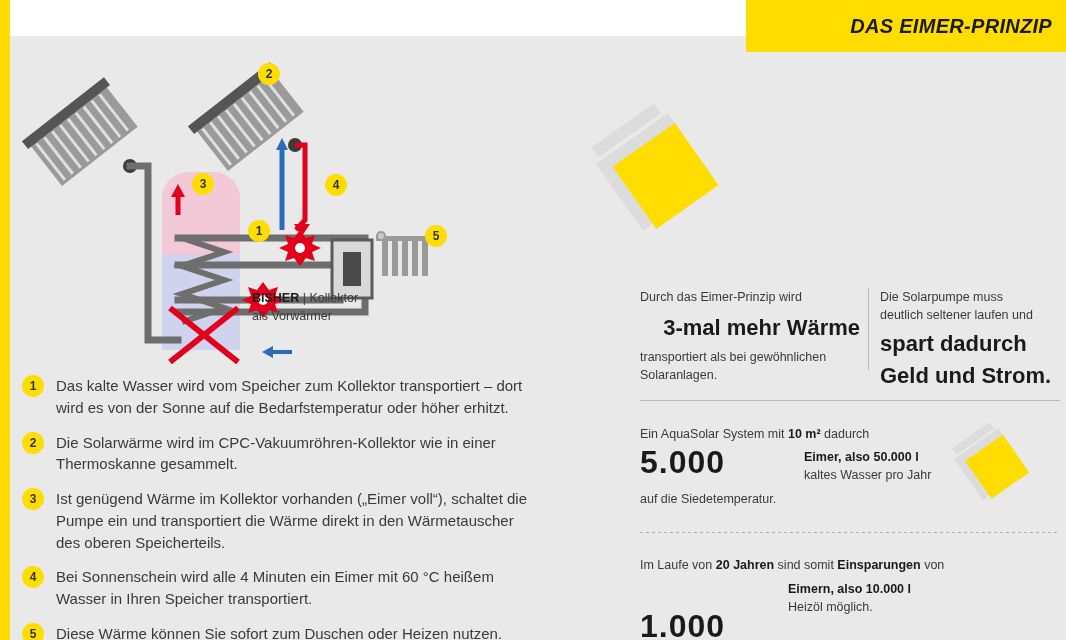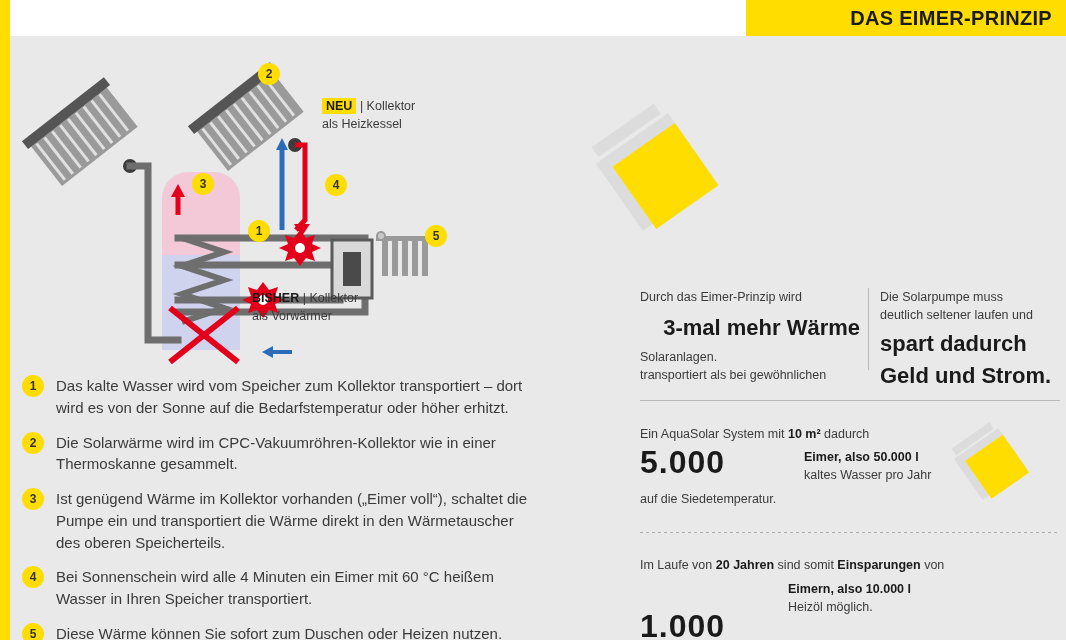--- a/index.html
+++ b/index.html
@@ -11,24 +11,25 @@
     color:#3a3a3a;
     position:relative;
     overflow:hidden;
   }
   
   #left-yellow-bar{
     position:absolute; left:0; top:0; width:10px; height:640px;
     background:#ffdd00;
   }
   #title-bar{
-    position:absolute; left:746px; top:0; width:320px; height:36px;
+    position:absolute; left:746px; top:0; width:320px; height:52px;
     background:#ffdd00;
     display:flex; align-items:center; justify-content:flex-end;
     padding-right:14px;
+    font-style:italic;
   }
   #title-bar .t{
     font-size:20px; font-weight:bold; color:#1a1a1a; letter-spacing:.3px;
   }
   #grey-panel{
     position:absolute; left:10px; top:36px; width:1056px; height:604px;
     background:#e9e9e9;
   }
   
   .badge{
@@ -178,24 +179,20 @@
   </svg>
 
   
   <div class="badge" style="position:absolute;left:248px;top:23px;">2</div>
   <div class="badge" style="position:absolute;left:182px;top:133px;">3</div>
   <div class="badge" style="position:absolute;left:238px;top:180px;">1</div>
   <div class="badge" style="position:absolute;left:315px;top:134px;">4</div>
   <div class="badge" style="position:absolute;left:415px;top:185px;">5</div>
 
   
-  <div style="position:absolute;left:312px;top:58px;font-size:12.5px;line-height:1.4;">
-    <span style="background:#ffdd00;font-weight:bold;color:#1a1a1a;padding:1px 4px;">NEU</span><span> | Kollektor</span><br>
-    <span>als Heizkessel</span>
-  </div>
 
   <div style="position:absolute;left:242px;top:250px;font-size:12.5px;line-height:1.4;">
     <span style="font-weight:bold;color:#1a1a1a;">BISHER</span><span> | Kollektor</span><br>
     <span>als Vorwärmer</span>
   </div>
 </div>
 
 <div id="legend">
   <div class="legend-row">
     <div class="badge">1</div>
@@ -233,22 +230,22 @@
     <g transform="rotate(-35 48 48)">
       <rect x="24" y="10" width="46" height="8" fill="#dcdcdc"></rect>
       <rect x="20" y="20" width="54" height="50" fill="#dcdcdc"></rect>
       <rect x="28" y="28" width="46" height="46" fill="#ffdd00"></rect>
     </g>
   </svg>
 
   <div class="blk" style="left:0px; top:248px; width:220px;">
     <div>Durch das Eimer-Prinzip wird</div>
     <div class="big" style="margin:6px 0 4px;text-align:right;">3-mal mehr Wärme</div>
+    <div>transportiert als bei gewöhnlichen</div>
     <div>Solaranlagen.</div>
-    <div>transportiert als bei gewöhnlichen</div>
   </div>
 
   <div class="rule-v" style="left:228px; top:248px; height:82px;"></div>
 
   <div class="blk" style="left:240px; top:248px; width:190px;">
     <div>Die Solarpumpe muss</div>
     <div>deutlich seltener laufen und</div>
     <div class="big" style="margin-top:4px;">spart dadurch</div>
     <div class="big">Geld und Strom.</div>
   </div>

